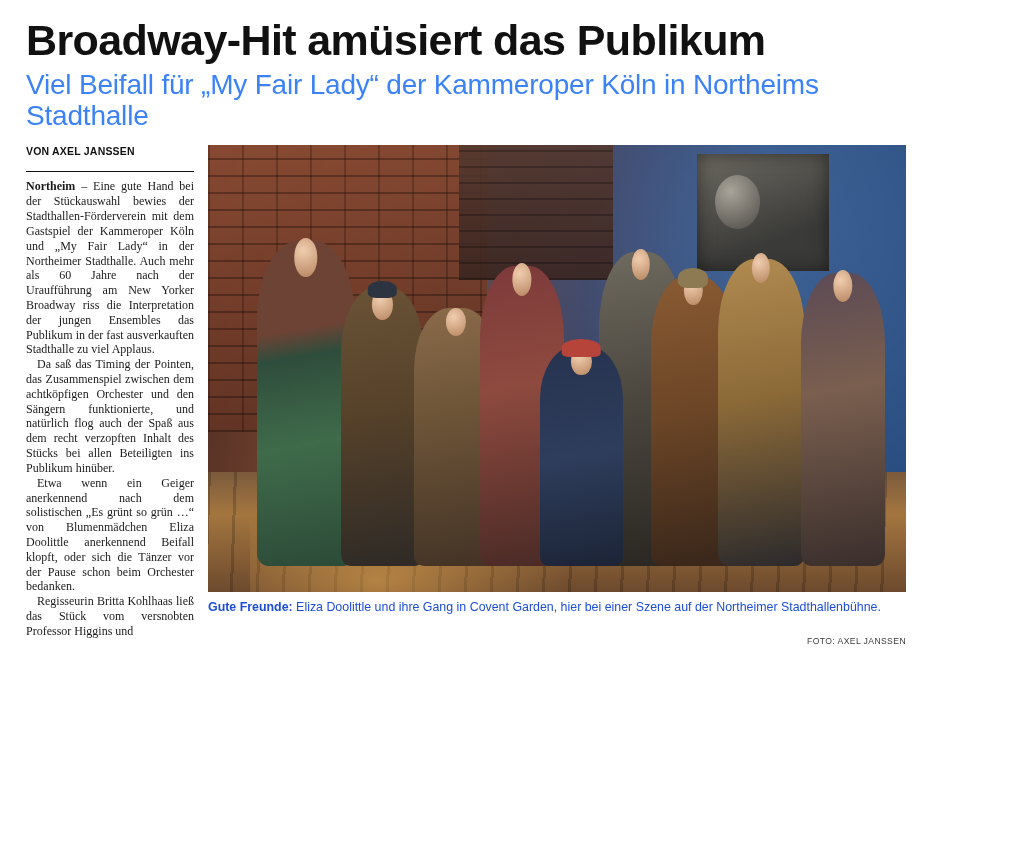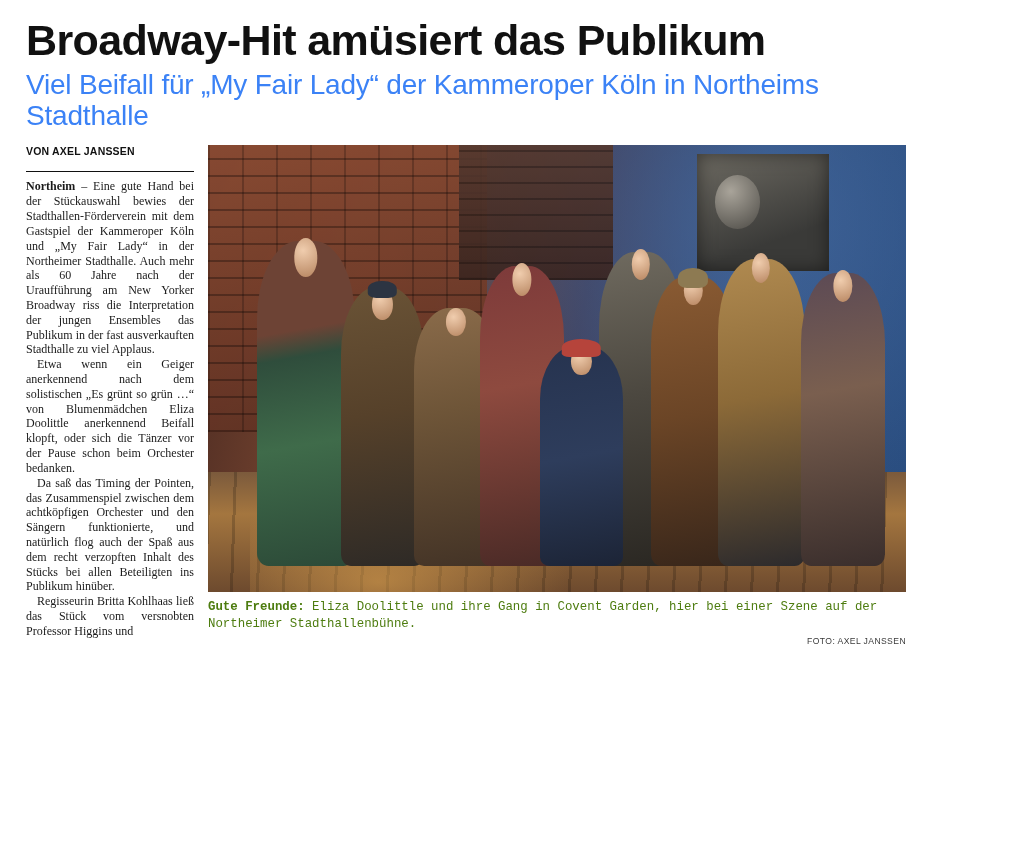--- a/index.html
+++ b/index.html
@@ -141,28 +141,28 @@
     background: radial-gradient(circle at 38% 32%, #f0cdae, #b6845f);
   }
   .fig .hat {
     position: absolute;
     left: 50%;
     transform: translateX(-50%);
     border-radius: 48% 48% 30% 30%;
   }
   .caption {
     margin-top: 7px;
-    font-family: Liberation Mono, monospace;
+    font-family: Liberation Sans, sans-serif;
     font-size: 12.4px;
     line-height: 1.32;
-    color: #4d7c0f;
+    color: #1d4ed8;
   }
   .caption b { font-weight: bold; }
   .credit {
-    margin-top: 4px;
+    margin-top: 20px;
     text-align: right;
     font-family: "Liberation Sans", sans-serif;
     font-size: 8.6px;
     letter-spacing: .4px;
     color: #3a3a3a;
     text-transform: uppercase;
   }
   
   p.art {
     margin: 0;
@@ -185,22 +185,22 @@
   <h1 class="headline">Broadway-Hit amüsiert das Publikum</h1>
   <h2 class="subhead">Viel Beifall für „My Fair Lady“ der Kammeroper Köln in Northeims Stadthalle</h2>
 
   <div class="body-area">
 
     <div class="top-row">
 
       <div class="col-lead lead-col">
         <div class="byline">VON AXEL JANSSEN</div>
         <p class="art first"><b class="place">Northeim</b> – Eine gute Hand bei der Stückauswahl bewies der Stadthallen-Förderverein mit dem Gastspiel der Kammeroper Köln und „My Fair Lady“ in der Northeimer Stadthalle. Auch mehr als 60 Jahre nach der Uraufführung am New Yorker Broadway riss die Interpretation der jungen Ensembles das Publikum in der fast ausverkauften Stadthalle zu viel Applaus.</p>
+        <p class="art">Da saß das Timing der Pointen, das Zusammenspiel zwischen dem achtköpfigen Orchester und den Sängern funktionierte, und natürlich flog auch der Spaß aus dem recht verzopften Inhalt des Stücks bei allen Beteiligten ins Publikum hinüber.</p>
         <p class="art">Etwa wenn ein Geiger anerkennend nach dem solistischen „Es grünt so grün …“ von Blumenmädchen Eliza Doolittle anerkennend Beifall klopft, oder sich die Tänzer vor der Pause schon beim Orchester bedanken.</p>
-        <p class="art">Da saß das Timing der Pointen, das Zusammenspiel zwischen dem achtköpfigen Orchester und den Sängern funktionierte, und natürlich flog auch der Spaß aus dem recht verzopften Inhalt des Stücks bei allen Beteiligten ins Publikum hinüber.</p>
         <p class="art">Regisseurin Britta Kohlhaas ließ das Stück vom versnobten Professor Higgins und</p>
       </div>
 
       <div class="art-wrap">
         <div class="photo">
           <div class="sky"></div>
           <div class="bricks"></div>
           <div class="bricks2"></div>
           <div class="machine"></div>
           <div class="floor"></div>

